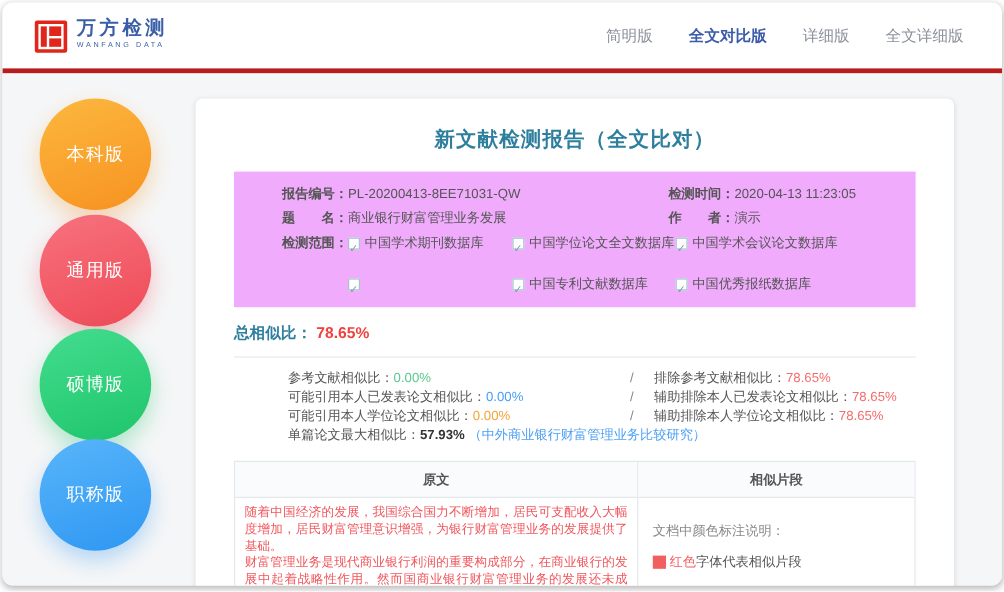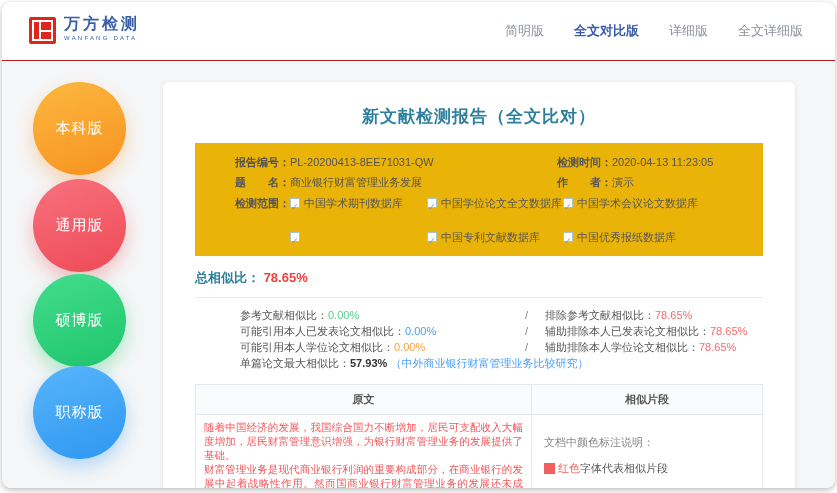--- a/index.html
+++ b/index.html
@@ -7,21 +7,21 @@
   body {
     width:837px; height:493px; position:relative; overflow:hidden;
     background:#fff; font-family:"Liberation Sans","DejaVu Sans",sans-serif;
   }
   .frame {
     position:absolute; left:2px; top:2px; right:2px; bottom:5px;
     background:#fff; border-radius:9px; overflow:hidden;
     box-shadow:0 2px 6px rgba(0,0,0,.28);
   }
   
-  .header { position:relative; height:59px; background:#fff; border-bottom:1px solid #b91c1c; }
+  .header { position:relative; height:59px; background:#fff; border-bottom:4px solid #b91c1c; }
   .logo { position:absolute; left:27px; top:13px; display:flex; gap:8px; }
   .logo-mark { width:27px; height:27px; margin-top:2px; border:3px solid #e0261b; border-radius:2px; display:flex; gap:2px; padding:2px; }
   .logo-mark .bar-v { width:5px; height:100%; background:#e0261b; }
   .logo-mark .bar-col { flex:1; display:flex; flex-direction:column; gap:2px; }
   .logo-mark .bar-col div { flex:1; background:#e0261b; }
   .logo-text { display:flex; flex-direction:column; }
   .logo-cn { font-size:16px; font-weight:bold; color:#3a5fa8; letter-spacing:3px; line-height:18px; }
   .logo-en { font-size:6px; color:#3a5fa8; letter-spacing:2.2px; margin-top:2px; }
   .nav { position:absolute; right:32px; top:0; height:100%; display:flex; align-items:center; gap:30px; font-size:13px; color:#8b909a; }
   .nav-item { cursor:pointer; }
@@ -39,21 +39,21 @@
   .circle-3 { top:272px; }
   .circle-4 { top:364px; }
   
   .report-card {
     position:absolute; left:161px; top:80px; width:632px; height:640px;
     background:#fff; border-radius:6px; box-shadow:0 1px 4px rgba(0,0,0,.10);
   }
   .report-inner { padding:0 32px; }
   .report-title { margin-top:23px; text-align:center; font-size:17px; font-weight:bold; color:#2e7f9e; letter-spacing:1px; }
   
-  .info-panel { margin-top:15px; background:#eab308; padding:9px 12px 9px 40px; font-size:11px; color:#555; }
+  .info-panel { margin-top:15px; background:#f0abfc; padding:9px 12px 9px 40px; font-size:11px; color:#555; }
   .info-row { display:flex; line-height:20px; }
   .info-pair-left { width:322px; display:flex; }
   .info-pair-right { display:flex; }
   .info-label { font-weight:bold; white-space:pre; }
   .info-value { white-space:pre; }
   .scope-row { display:flex; line-height:20px; margin-top:1px; }
   .scope-grid { display:grid; grid-template-columns:137px 136px auto; row-gap:14px; }
   .scope-item { display:flex; align-items:center; }
   .checkbox { display:inline-block; width:10px; height:10px; border:1px solid #a9c2ce; background:#fdfdfd; margin-right:4px; position:relative; }
   .checkbox::after { content:"✓"; position:absolute; left:0px; top:-2px; font-size:9px; color:#7f9aa8; }

